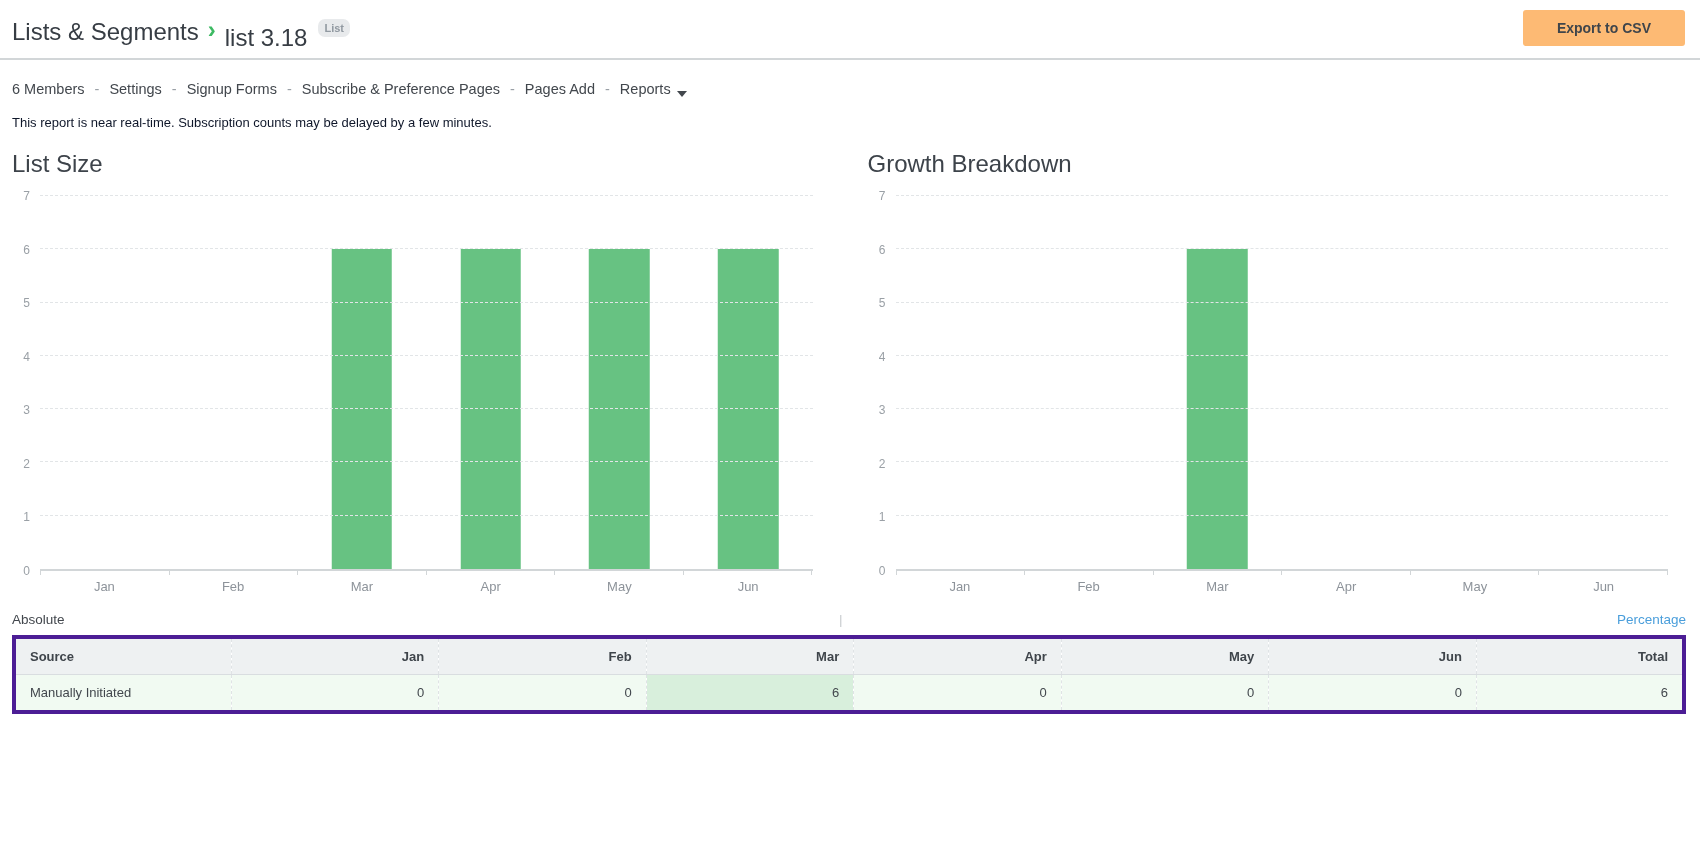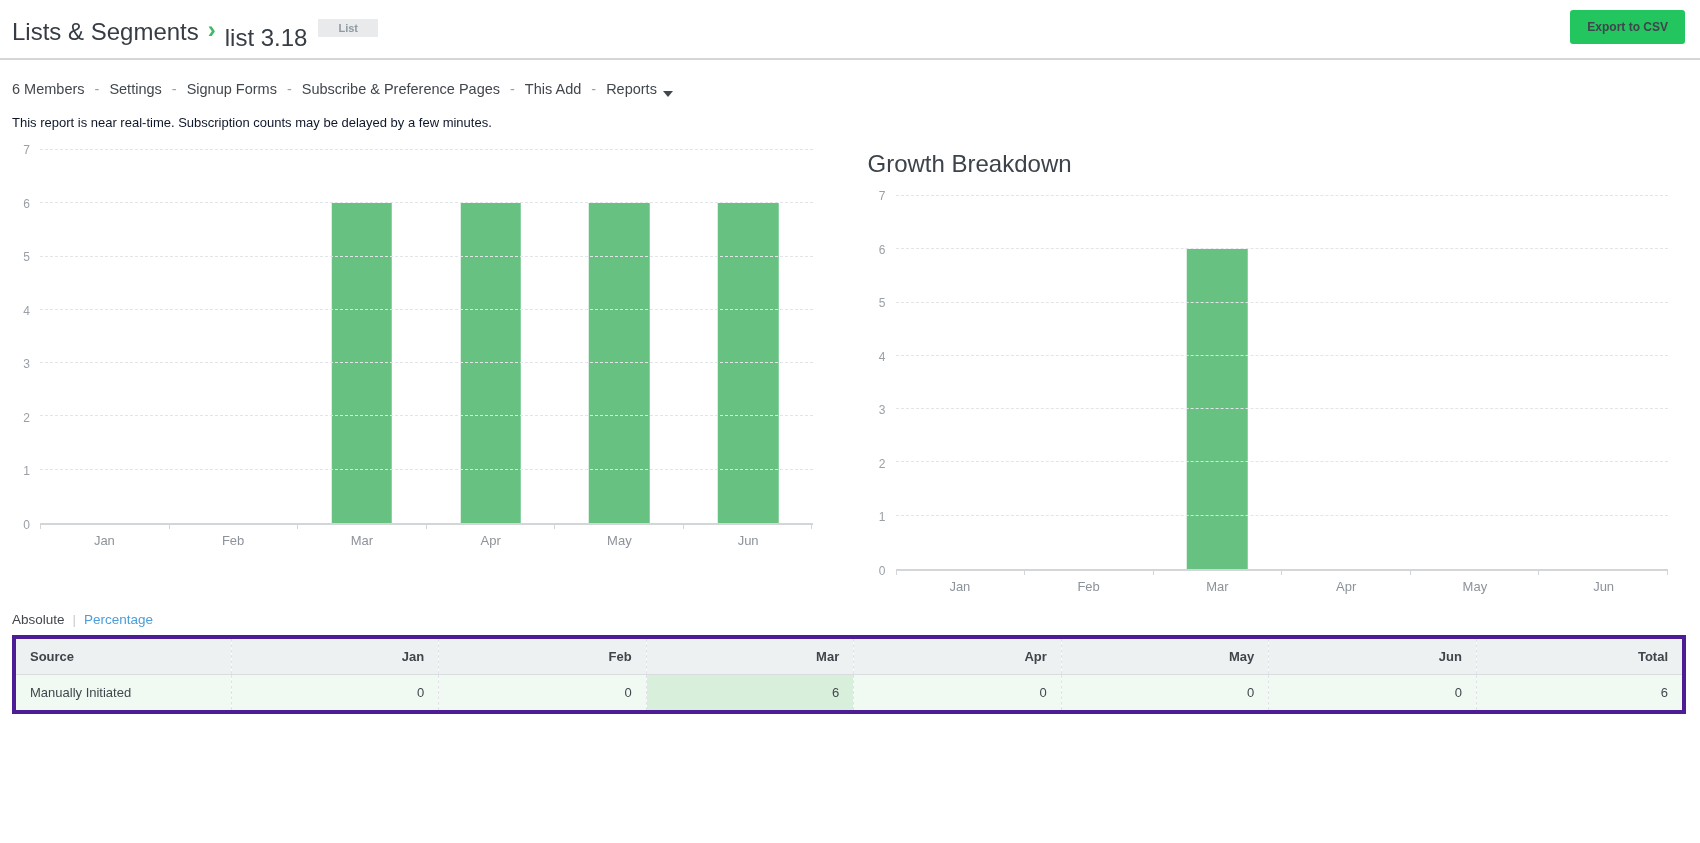--- a/index.html
+++ b/index.html
@@ -8,23 +8,23 @@
 
   
   .app-header { display: flex; align-items: flex-start; justify-content: space-between;
     padding: 10px 15px 0 12px; height: 60px; border-bottom: 2px solid #d2d6d8; }
   .breadcrumb { display: flex; align-items: center; gap: 9px; padding-top: 2px; }
   .crumb-root { font-size: 24px; font-weight: 400; color: #373d44; text-decoration: none; }
   .crumb-sep { color: #3dba63; font-size: 24px; font-weight: 700; line-height: 1;
     transform: translateY(-2px); }
   .crumb-current { font-size: 24px; font-weight: 400; color: #373d44; margin-top: 12px; }
   .type-badge { background: #e8eaec; color: #9199a1; font-size: 11px; font-weight: 600;
-    padding: 3px 20px; border-radius: 1px; margin-left: 2px; transform: translateY(-4px); }
-  .btn-gray { background: #22c55e; color: #3f454b; font-size: 12px; font-weight: 600;
-    border: none; border-radius: 3px; padding: 10px 17px; cursor: pointer;
+    padding: 3px 6px; border-radius: 7px; margin-left: 2px; transform: translateY(-4px); }
+  .btn-gray { background: #fdba74; color: #3f454b; font-size: 14px; font-weight: 600;
+    border: none; border-radius: 3px; padding: 10px 34px; cursor: pointer;
     font-family: inherit; }
 
   
   .list-nav { display: flex; align-items: center; gap: 10px; padding: 21px 12px 0 12px;
     font-size: 14.5px; }
   .list-nav .nav-item { color: #42474d; text-decoration: none; display: inline-flex;
     align-items: flex-end; gap: 6px; cursor: pointer; }
   .list-nav .nav-sep { color: #9aa0a6; }
   .caret-down { width: 0; height: 0; border-left: 5px solid transparent;
     border-right: 5px solid transparent; border-top: 6px solid #42474d; display: inline-block; }
@@ -57,21 +57,21 @@
   .bar-slot { flex: 1 1 0; position: relative; }
   .bar { position: absolute; bottom: 0; left: 50%; transform: translateX(-50%);
     width: 47%; }
   .ticks { display: flex; height: 4px; border-left: 1px solid #d2d6d8;
     margin-left: 28px; }
   .tick-cell { flex: 1 1 0; border-right: 1px solid #d2d6d8; }
   .xlabels { display: flex; margin-left: 28px; margin-top: 4px; }
   .xlabel { flex: 1 1 0; text-align: center; font-size: 13px; color: #8d939a; }
 
   
-  .toggle-row { display: flex; justify-content: flex-start; align-items: center; gap: 8px;
+  .toggle-row { display: flex; justify-content: space-between; align-items: center; gap: 8px;
     padding: 18px 14px 8px 12px; font-size: 13.5px; }
   .toggle-abs { color: #42474d; cursor: pointer; }
   .toggle-div { color: #c7cbce; }
   .toggle-pct { color: #4a9edb; cursor: pointer; text-decoration: none; }
 
   
   .table-wrap { padding: 0 14px 0 12px; }
   table.report { width: 100%; border-collapse: collapse; table-layout: fixed;
     border: 4px solid #4c1d95; font-size: 13px; }
   table.report th, table.report td { padding: 10px 14px; border-top: 1px solid #e8ebec;
@@ -110,35 +110,36 @@
     <span class="nav-sep">-</span>
     <a class="nav-item">
       <span>Signup Forms</span>
     </a>
     <span class="nav-sep">-</span>
     <a class="nav-item">
       <span>Subscribe &amp; Preference Pages</span>
     </a>
     <span class="nav-sep">-</span>
     <a class="nav-item">
-      <span>This Add</span>
+      <span>Pages Add</span>
     </a>
     <span class="nav-sep">-</span>
     <a class="nav-item">
       <span>Reports</span>
       <span class="caret-down"></span>
     </a>
   </div>
 
 <div class="report-toolbar">
   <div class="notice">This report is near real-time. Subscription counts may be delayed by a few minutes.</div>
 </div>
 
 <div class="charts-row">
   <div class="chart">
+    <div class="chart-title">List Size</div>
     <div>
       <div class="plot">
         <div class="ylabels">
             <div class="ylabel" style="bottom: calc(0% - 7px);">0</div>
             <div class="ylabel" style="bottom: calc(14.2857% - 7px);">1</div>
             <div class="ylabel" style="bottom: calc(28.5714% - 7px);">2</div>
             <div class="ylabel" style="bottom: calc(42.8571% - 7px);">3</div>
             <div class="ylabel" style="bottom: calc(57.1429% - 7px);">4</div>
             <div class="ylabel" style="bottom: calc(71.4286% - 7px);">5</div>
             <div class="ylabel" style="bottom: calc(85.7143% - 7px);">6</div>

